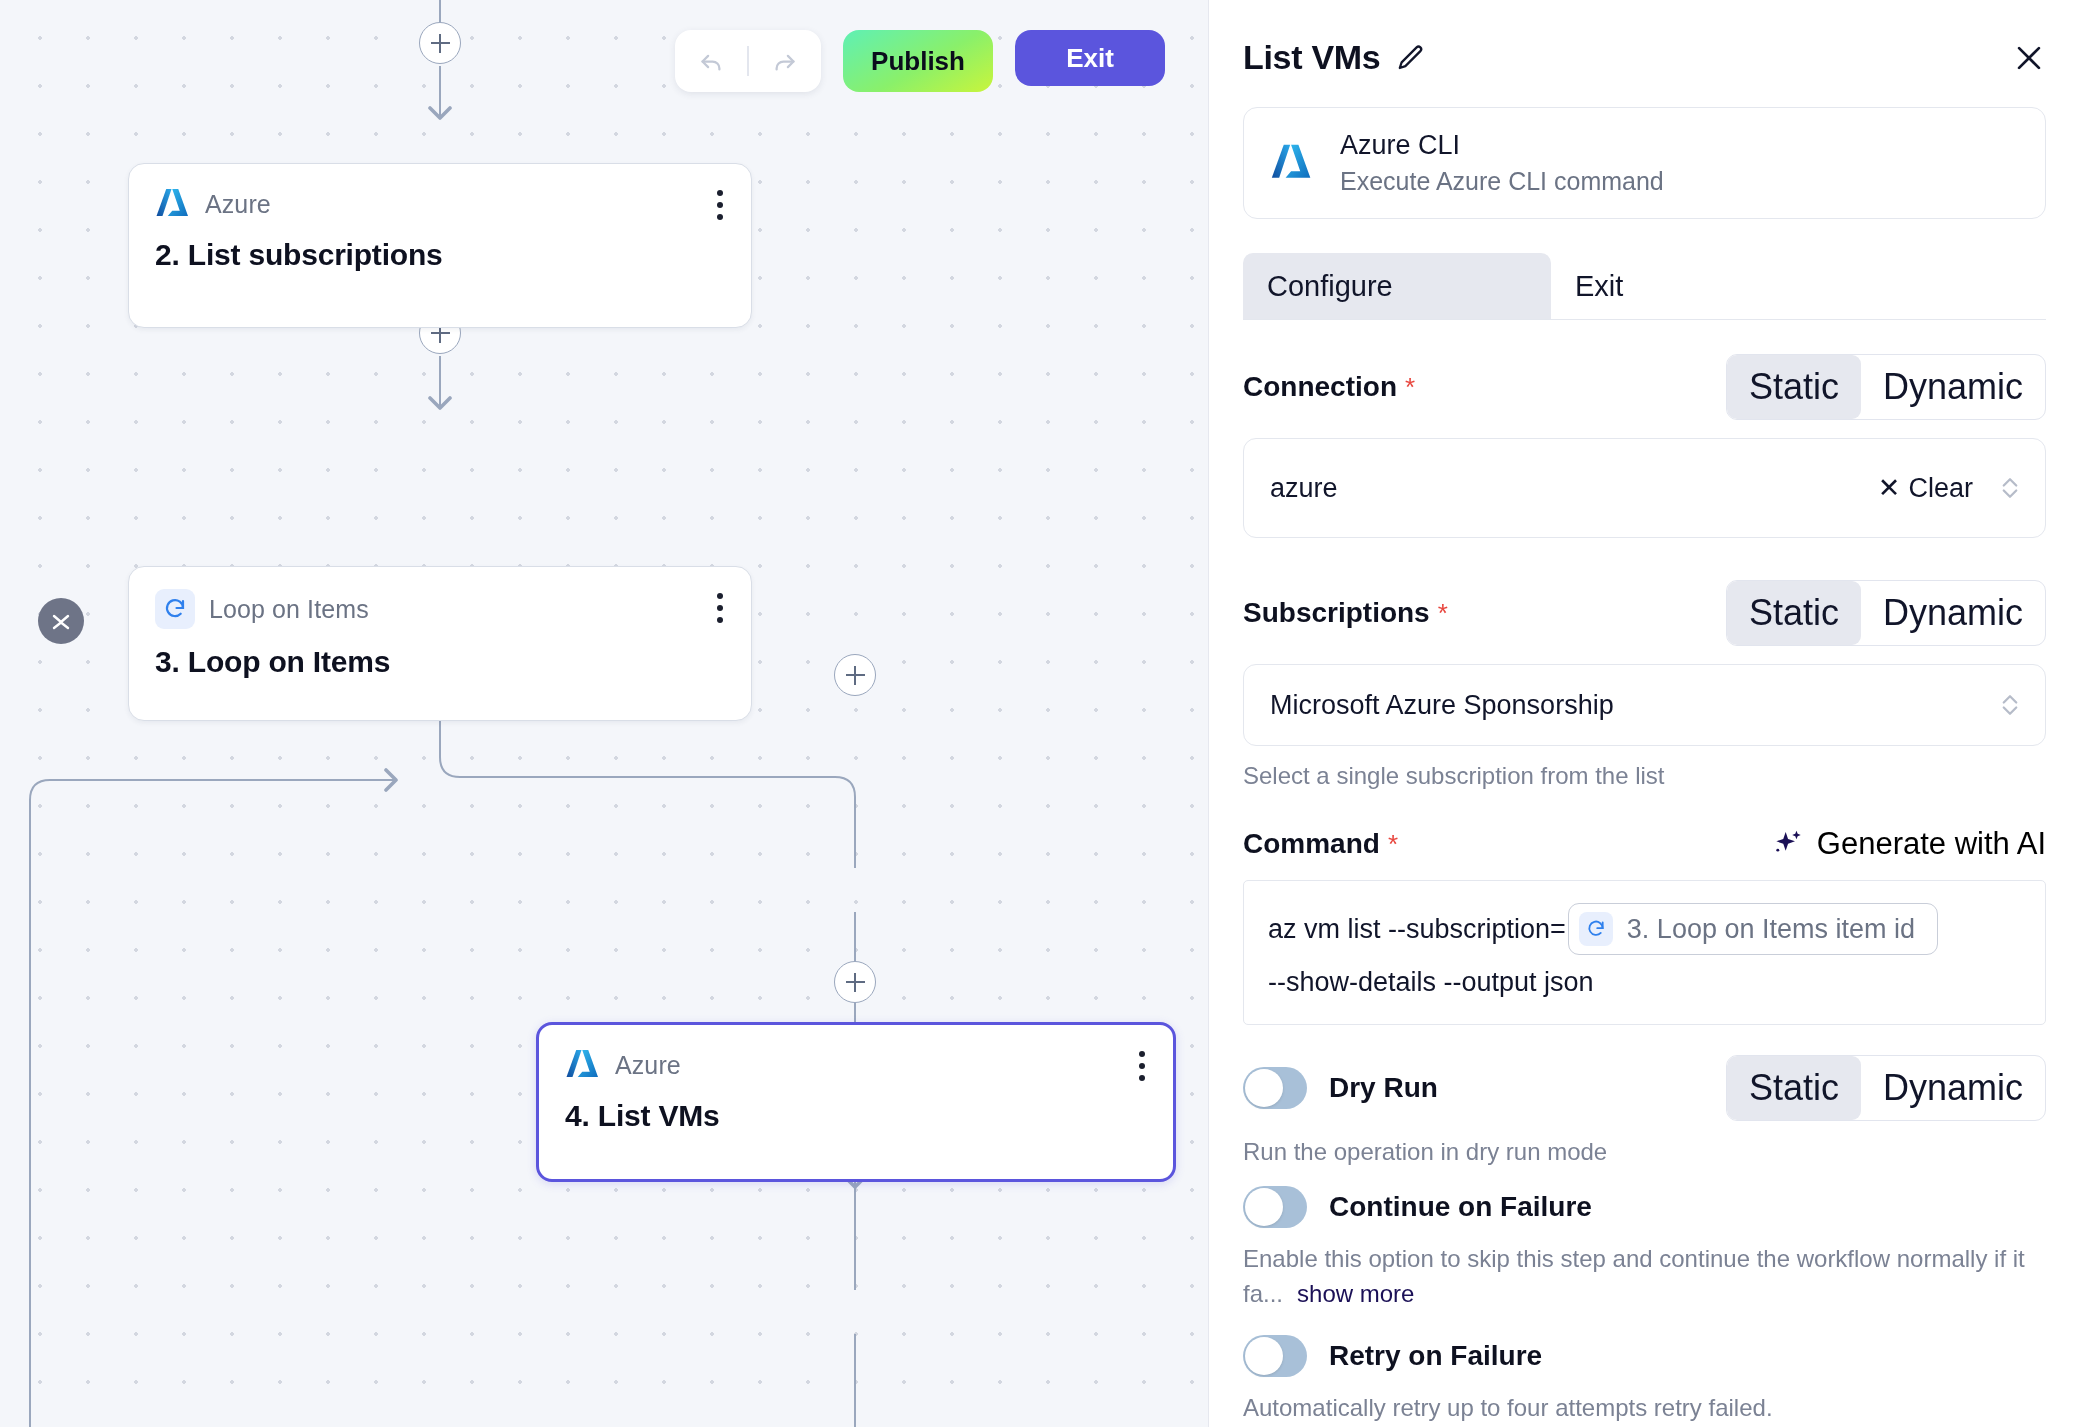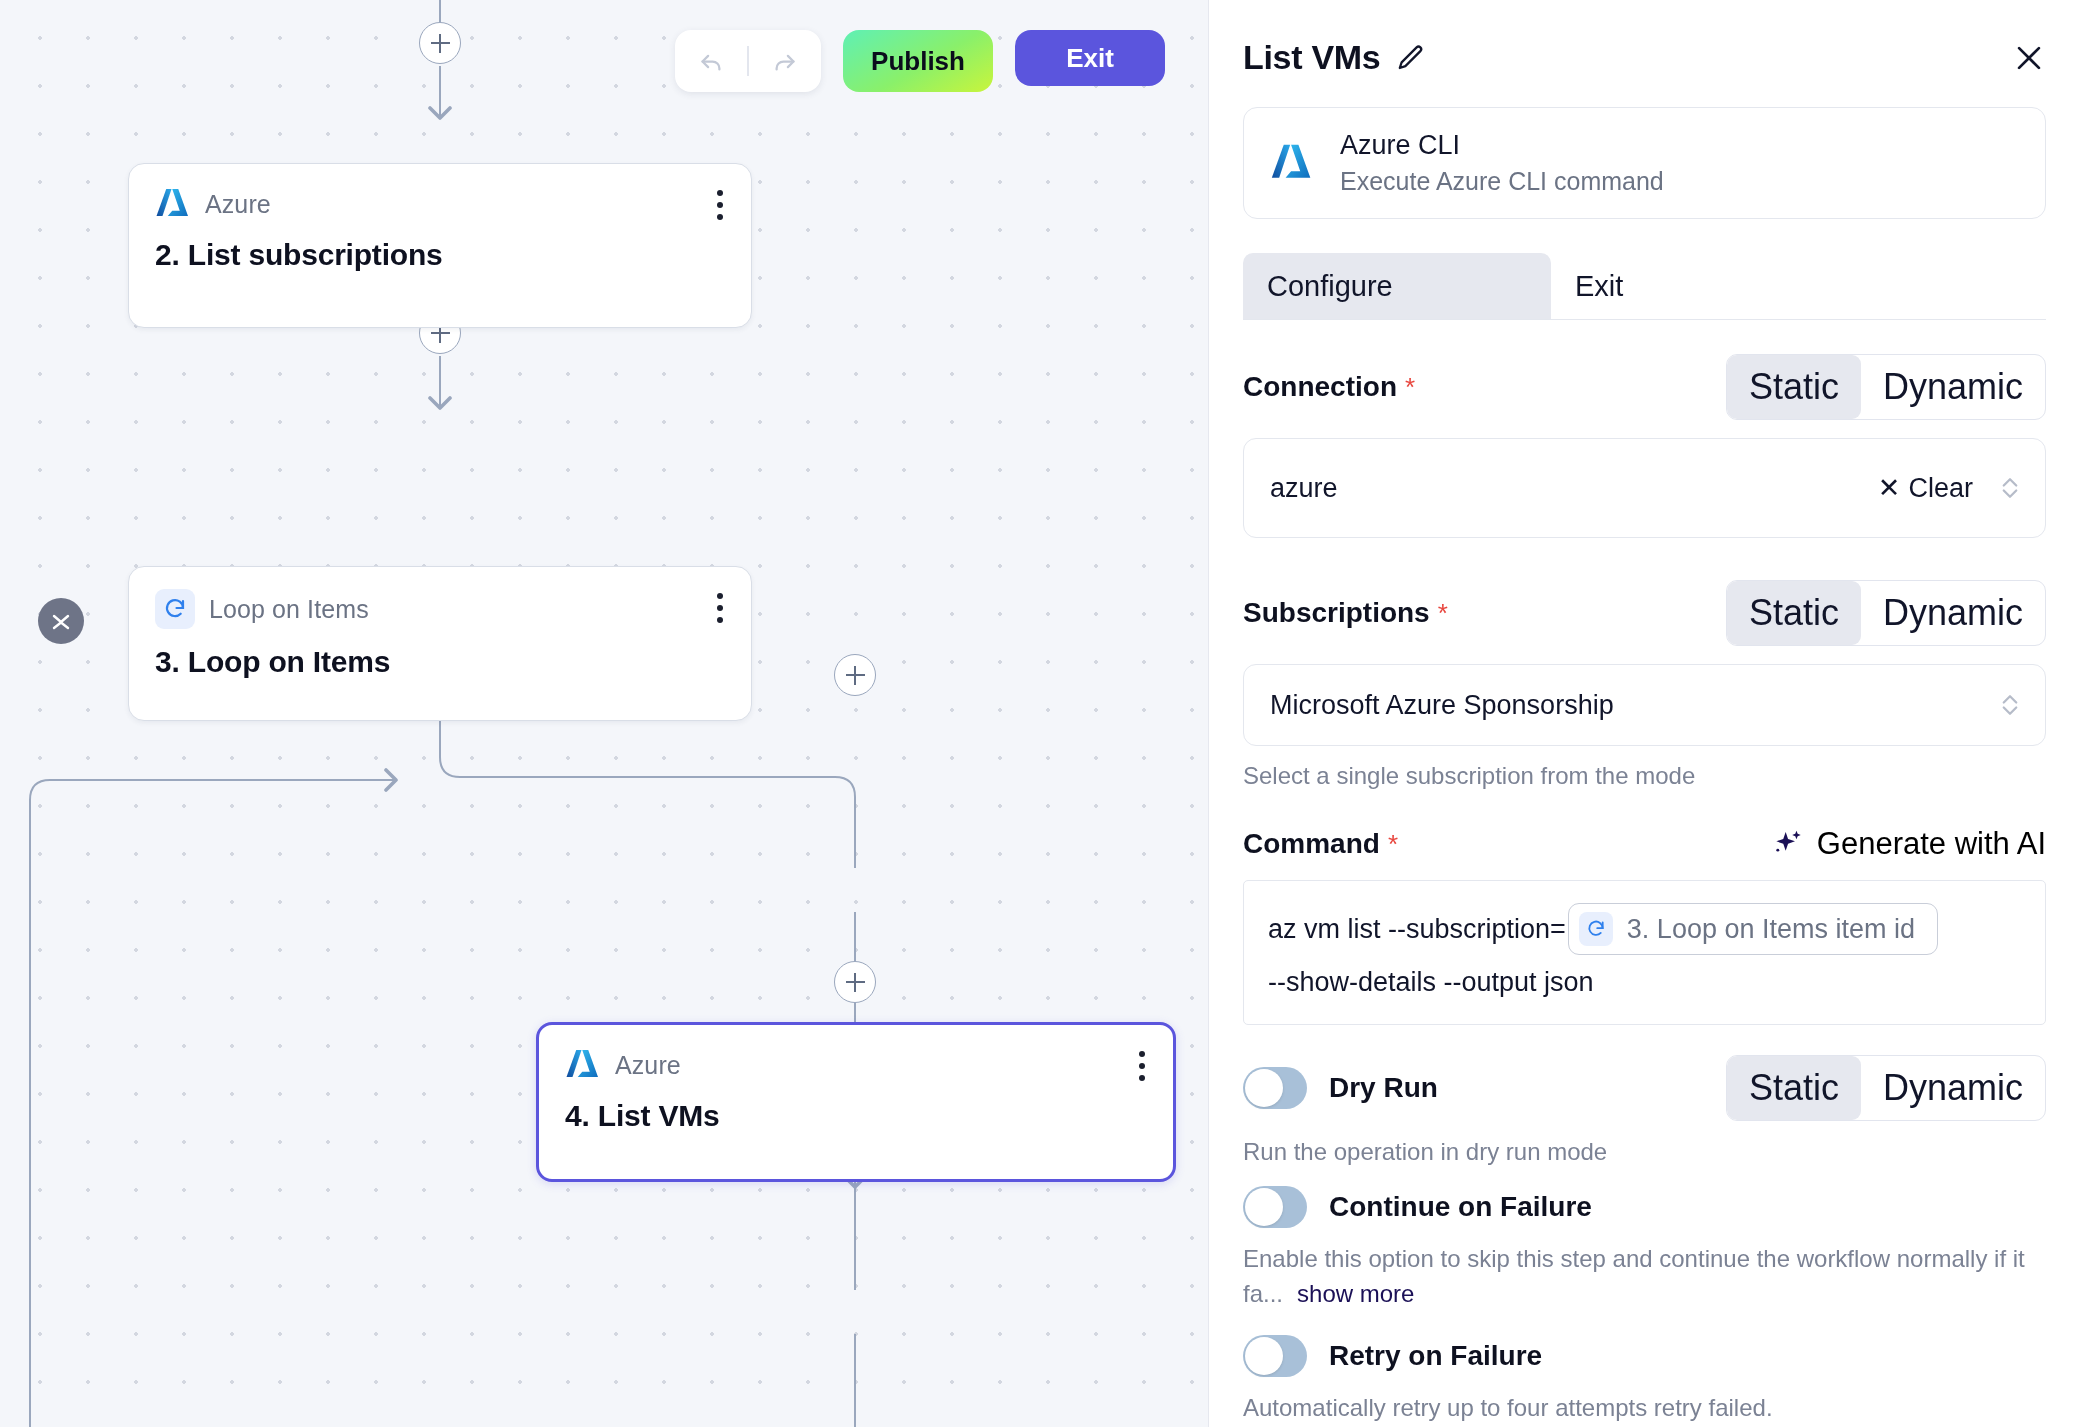--- a/index.html
+++ b/index.html
@@ -380,21 +380,21 @@
           <span>Dynamic</span>
         </div>
       </div>
       <div class="select">
         <span class="val">Microsoft Azure Sponsorship</span>
         <svg class="chev solo" viewBox="0 0 16 24" fill="none" stroke="#b6bcc9" stroke-width="1.8" stroke-linecap="round" stroke-linejoin="round">
           <polyline points="3,10 8,5 13,10"></polyline>
             <polyline points="3,14 8,19 13,14"></polyline>
         </svg>
       </div>
-      <div class="hint">Select a single subscription from the mode</div>
+      <div class="hint">Select a single subscription from the list</div>
 
       <div class="field-row" style="margin-top:36px;">
         <span class="flabel">Command</span>
         <span class="req">*</span>
         <div class="gen-ai">
           <svg viewBox="0 0 24 24" fill="#1b1056">
             <path d="M9.5 3 L11.3 8.2 L16.5 10 L11.3 11.8 L9.5 17 L7.7 11.8 L2.5 10 L7.7 8.2 Z"></path>
             <path d="M17.6 2 L18.5 4.3 L20.8 5.2 L18.5 6.1 L17.6 8.4 L16.7 6.1 L14.4 5.2 L16.7 4.3 Z"></path>
             <circle cx="3.6" cy="16.6" r="1.1"></circle>
           </svg>

